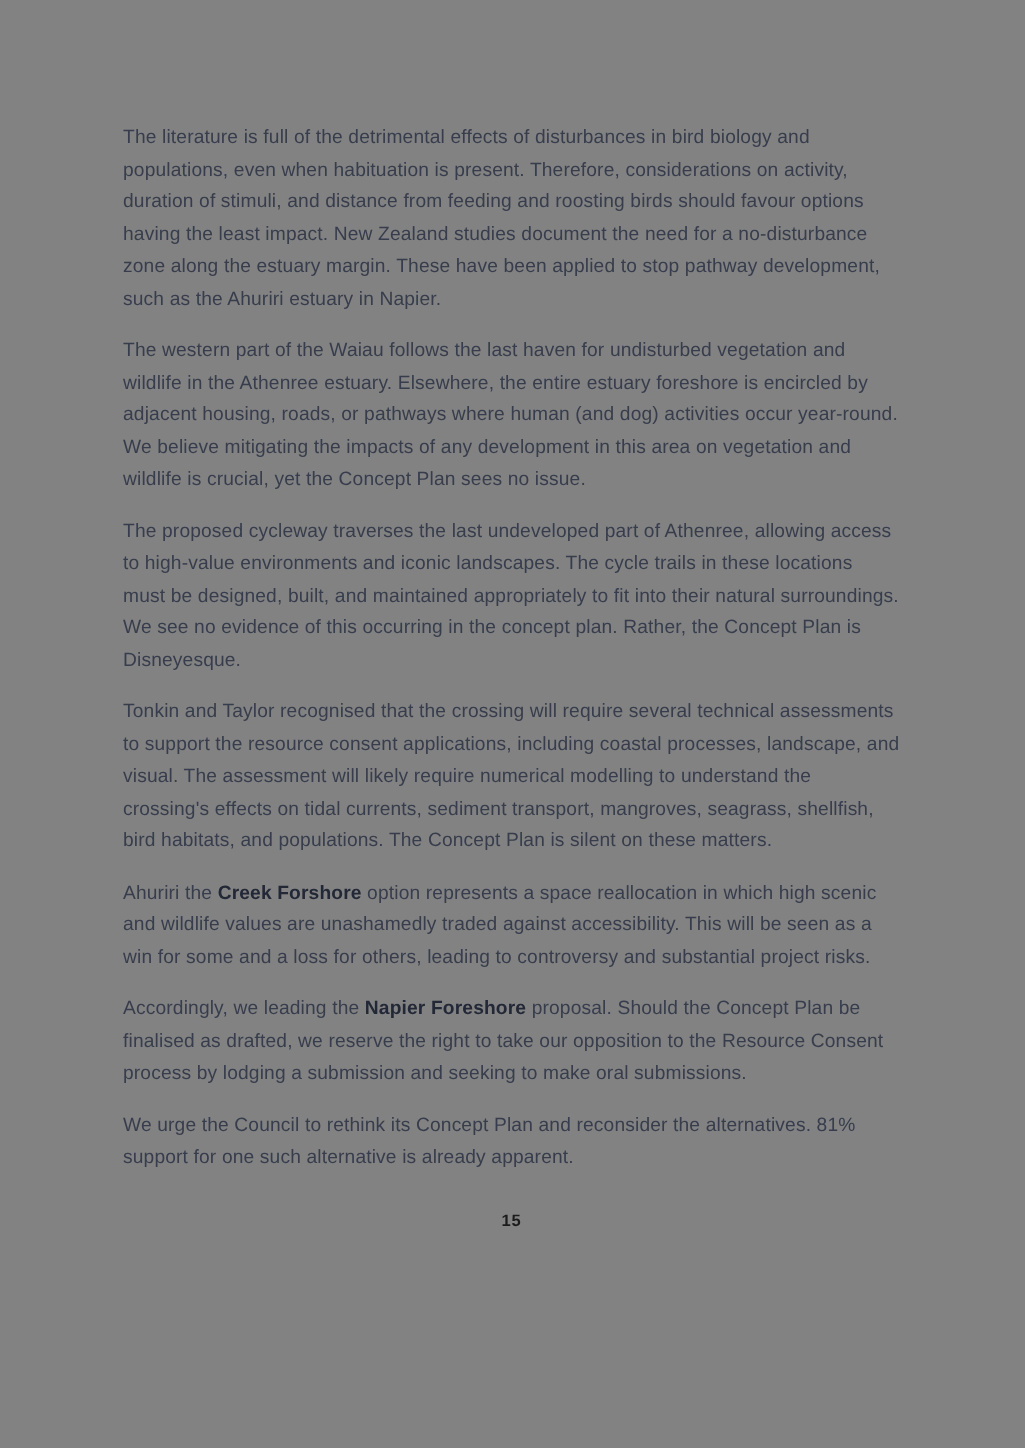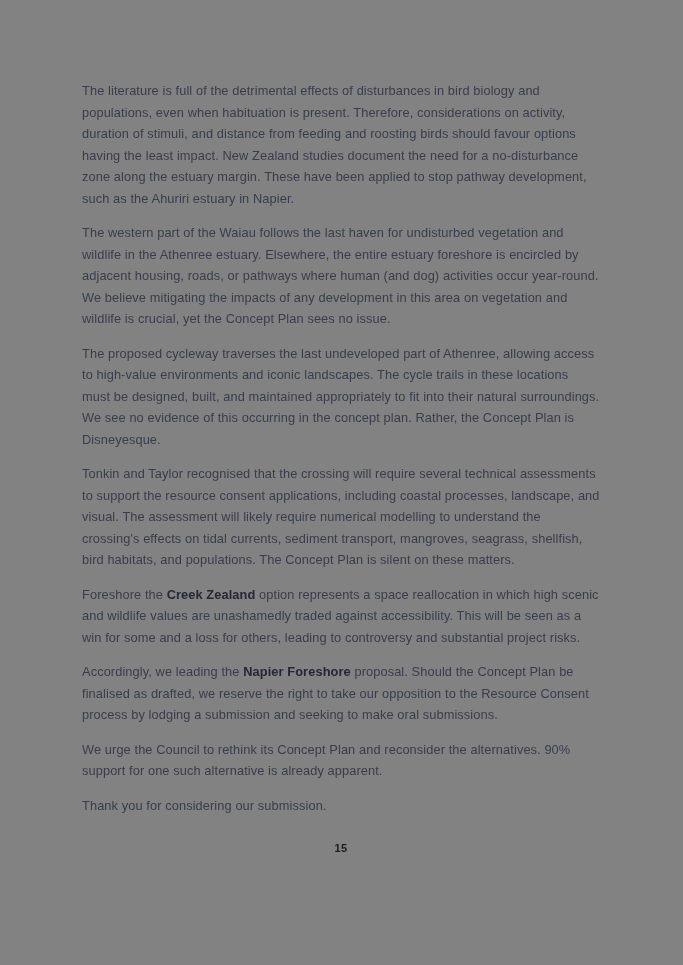--- a/index.html
+++ b/index.html
@@ -51,24 +51,23 @@
   <div class="content">
 
     <p class="para"><span>The literature is full of the detrimental effects of disturbances in bird biology and populations, even when habituation is present. Therefore, considerations on activity, duration of stimuli, and distance from feeding and roosting birds should favour options having the least impact. New Zealand studies document the need for a no-disturbance zone along the estuary margin. These have been applied to stop pathway development, such as the Ahuriri estuary in Napier.</span></p>
 
     <p class="para"><span>The western part of the Waiau follows the last haven for undisturbed vegetation and wildlife in the Athenree estuary. Elsewhere, the entire estuary foreshore is encircled by adjacent housing, roads, or pathways where human (and dog) activities occur year-round. We believe mitigating the impacts of any development in this area on vegetation and wildlife is crucial, yet the Concept Plan sees no issue.</span></p>
 
     <p class="para"><span>The proposed cycleway traverses the last undeveloped part of Athenree, allowing access to high-value environments and iconic landscapes. The cycle trails in these locations must be designed, built, and maintained appropriately to fit into their natural surroundings. We see no evidence of this occurring in the concept plan. Rather, the Concept Plan is Disneyesque.</span></p>
 
     <p class="para"><span>Tonkin and Taylor recognised that the crossing will require several technical assessments to support the resource consent applications, including coastal processes, landscape, and visual. The assessment will likely require numerical modelling to understand the crossing's effects on tidal currents, sediment transport, mangroves, seagrass, shellfish, bird habitats, and populations. The Concept Plan is silent on these matters.</span></p>
 
-    <p class="para"><span>Foreshore the </span><span class="bold">Creek Zealand</span><span> option represents a space reallocation in which high scenic and wildlife values are unashamedly traded against accessibility. This will be seen as a win for some and a loss for others, leading to controversy and substantial project risks.</span></p>
+    <p class="para"><span>Ahuriri the </span><span class="bold">Creek Forshore</span><span> option represents a space reallocation in which high scenic and wildlife values are unashamedly traded against accessibility. This will be seen as a win for some and a loss for others, leading to controversy and substantial project risks.</span></p>
 
     <p class="para"><span>Accordingly, we leading the </span><span class="bold">Napier Foreshore</span><span> proposal. Should the Concept Plan be finalised as drafted, we reserve the right to take our opposition to the Resource Consent process by lodging a submission and seeking to make oral submissions.</span></p>
 
-    <p class="para"><span>We urge the Council to rethink its Concept Plan and reconsider the alternatives. 90% support for one such alternative is already apparent.</span></p>
+    <p class="para"><span>We urge the Council to rethink its Concept Plan and reconsider the alternatives. 81% support for one such alternative is already apparent.</span></p>
 
-    <p class="para"><span>Thank you for considering our submission.</span></p>
 
     <div class="page-number">15</div>
 
   </div>
 </div>
 
 </body></html>

